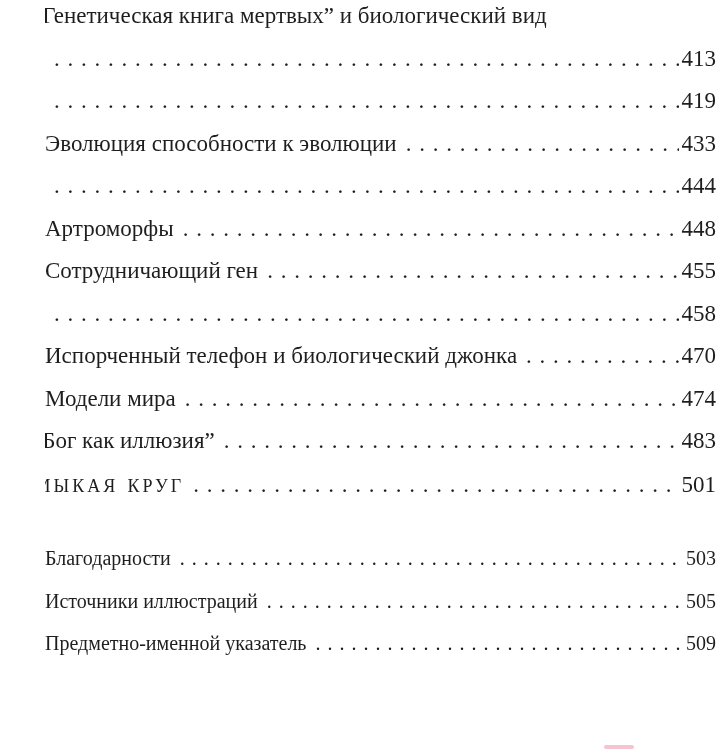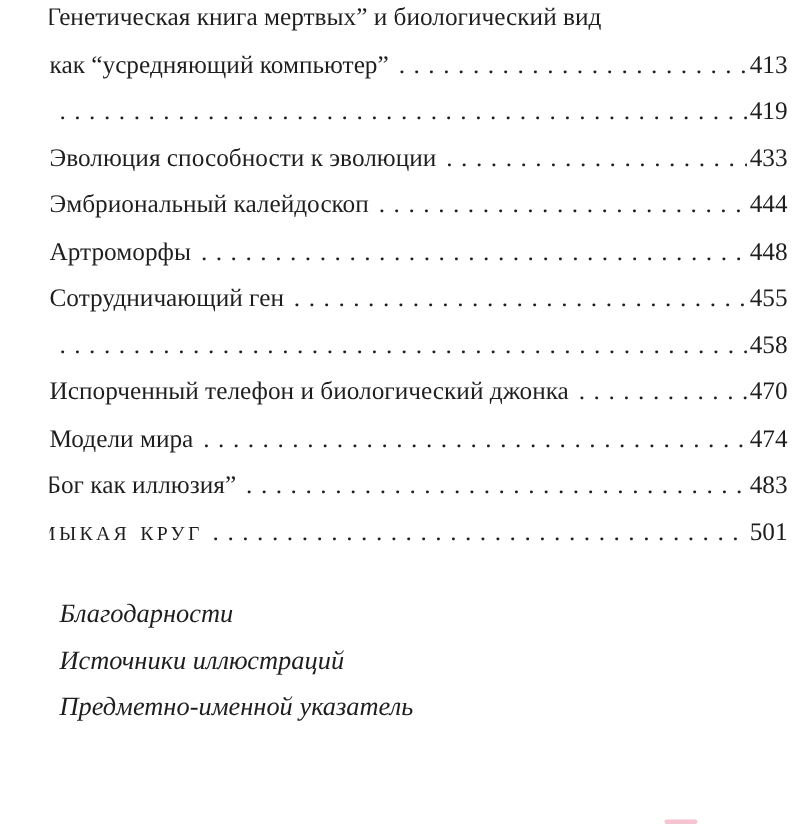--- a/index.html
+++ b/index.html
@@ -49,23 +49,21 @@
     flex: none;
     text-align: left;
   }
   .chapter .title {
     margin-left: -42px;
     font-variant: small-caps;
     font-size: 25px;
     letter-spacing: 3px;
   }
   .backmatter {
-    font-style: italic;
-    font-size: 24px;
-    flex-direction: column;
+    font-size: 20px;
   }
   .gap-top {
     margin-top: 32px;
   }
   .marker {
     position: absolute;
     left: 604px;
     top: 745px;
     width: 30px;
     height: 4px;
@@ -76,38 +74,36 @@
 <body>
 
 <div class="page" style="background: rgb(255, 255, 255); color: rgb(30, 30, 30);">
   <div class="toc">
 
     <div class="row hang">
       <span class="title">“Генетическая книга мертвых” и биологический вид</span>
     </div>
 
     <div class="row">
-      <span class="title">как “усредняющий компьютер”</span>
       <span class="leader"></span>
       <span class="pagenum">413</span>
     </div>
 
     <div class="row">
       <span class="leader"></span>
       <span class="pagenum">419</span>
     </div>
 
     <div class="row">
       <span class="title">Эволюция способности к эволюции</span>
       <span class="leader"></span>
       <span class="pagenum">433</span>
     </div>
 
     <div class="row">
-      <span class="title">Эмбриональный калейдоскоп</span>
       <span class="leader"></span>
       <span class="pagenum">444</span>
     </div>
 
     <div class="row">
       <span class="title">Артроморфы</span>
       <span class="leader"></span>
       <span class="pagenum">448</span>
     </div>
 

